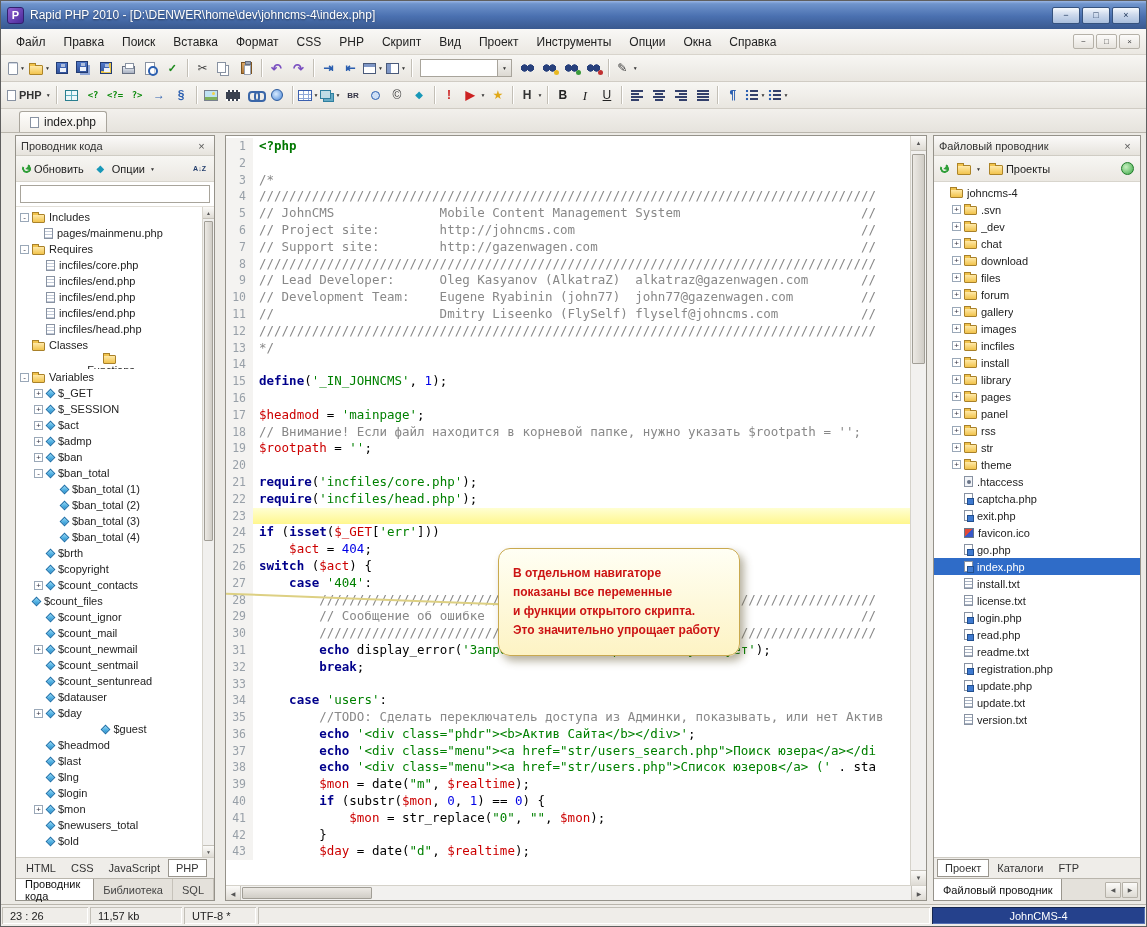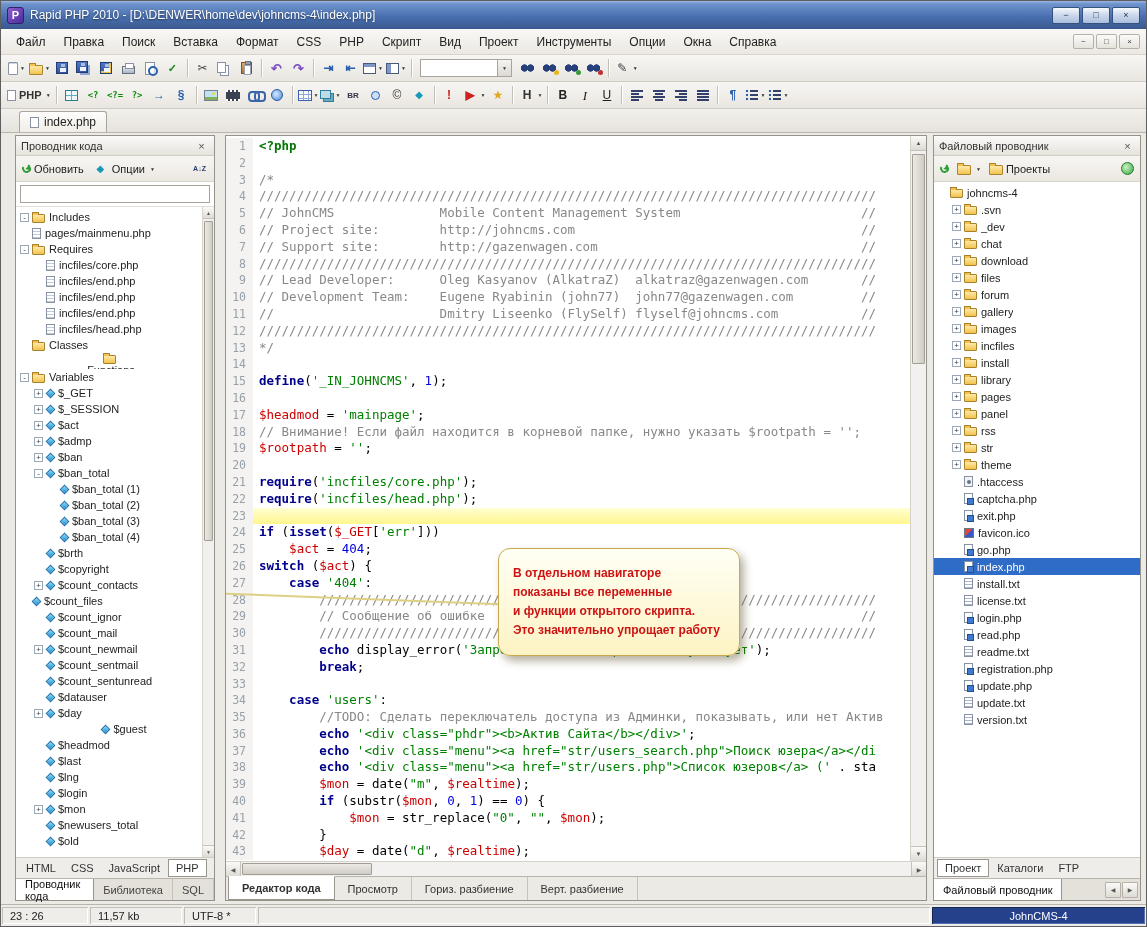--- a/index.html
+++ b/index.html
@@ -494,21 +494,21 @@
       <div class="filterwrap">
         <input class="filterbox" value="" style="">
       </div>
       <div class="treewrap">
         <div class="tree" id="ce-tree">
             <div class="trow" style="padding-left: 4px;">
               <span class="pm">-</span>
               <span class="tic ti-folder"></span>
               <span class="tlb">Includes</span>
             </div>
-            <div class="trow" style="padding-left: 4px;">
+            <div class="trow" style="padding-left: 16px;">
               <span class="pmsp"></span>
               <span class="tic ti-page"></span>
               <span class="tlb">pages/mainmenu.php</span>
             </div>
             <div class="trow" style="padding-left: 4px;">
               <span class="pm">-</span>
               <span class="tic ti-folder"></span>
               <span class="tlb">Requires</span>
             </div>
             <div class="trow" style="padding-left: 18px;">
@@ -734,26 +734,20 @@
           <div class="sbbtn">▲</div>
           <div class="thumb"></div>
           <div class="sbbtn bot">▼</div>
         </div>
       </div>
       <div class="ehsb">
         <div class="sbbtn l">◀</div>
         <div class="thumb"></div>
         <div class="sbbtn r">▶</div>
       </div>
-      <div class="viewtabs" id="view-tabs">
-          <span class="ptab act">Редактор кода</span>
-          <span class="ptab">Просмотр</span>
-          <span class="ptab">Гориз. разбиение</span>
-          <span class="ptab">Верт. разбиение</span>
-        </div>
     </div>
 
     <div class="split2"></div>
 
     <div class="panel right">
       <div class="phead">
         <span>Файловый проводник</span>
         <span class="x">×</span>
       </div>
       <div class="ptools">

